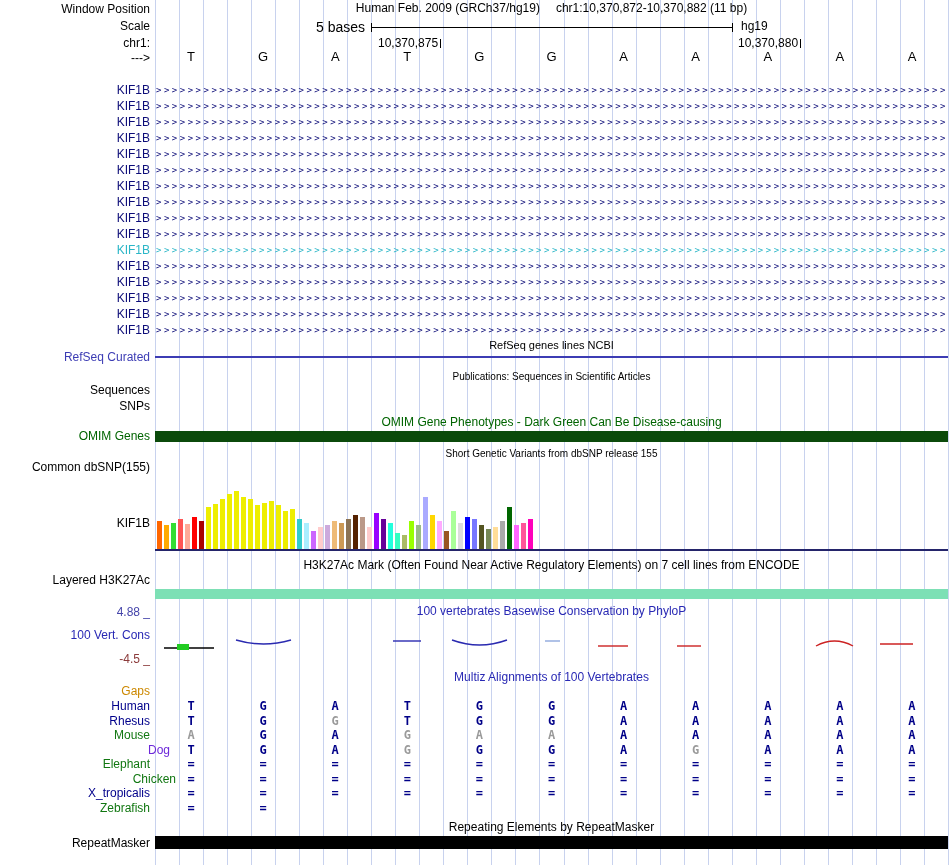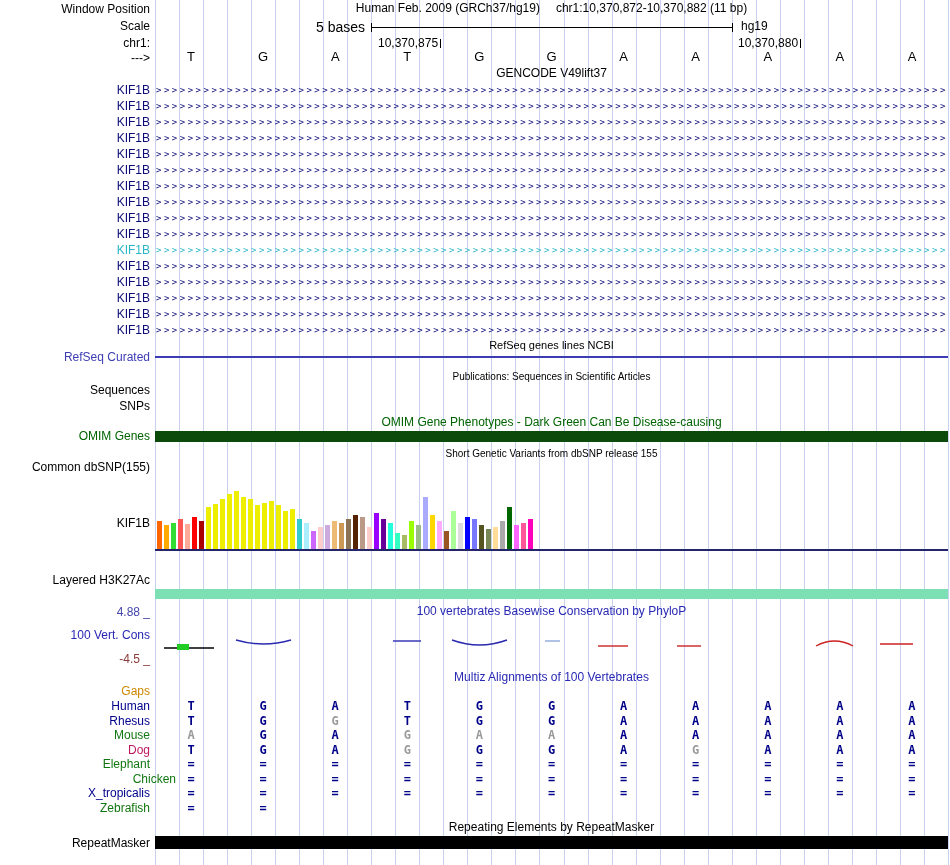--- a/index.html
+++ b/index.html
@@ -69,21 +69,20 @@
       <span class="base-cell">T</span>
       <span class="base-cell">G</span>
       <span class="base-cell">G</span>
       <span class="base-cell">A</span>
       <span class="base-cell">A</span>
       <span class="base-cell">A</span>
       <span class="base-cell">A</span>
       <span class="base-cell">A</span>
     </div>
 
-  <div class="heading" style="top:67px">GENCODE V49lift37</div>
   <div id="gencode-rows">
       <div class="gencode-row" style="top: 82px;">
         <span class="g-label" style="color: rgb(12, 12, 120);">KIF1B</span>
         <span class="g-arrows" style="color: rgb(12, 12, 120);">&gt;&gt;&gt;&gt;&gt;&gt;&gt;&gt;&gt;&gt;&gt;&gt;&gt;&gt;&gt;&gt;&gt;&gt;&gt;&gt;&gt;&gt;&gt;&gt;&gt;&gt;&gt;&gt;&gt;&gt;&gt;&gt;&gt;&gt;&gt;&gt;&gt;&gt;&gt;&gt;&gt;&gt;&gt;&gt;&gt;&gt;&gt;&gt;&gt;&gt;&gt;&gt;&gt;&gt;&gt;&gt;&gt;&gt;&gt;&gt;&gt;&gt;&gt;&gt;&gt;&gt;&gt;&gt;&gt;&gt;&gt;&gt;&gt;&gt;&gt;&gt;&gt;&gt;&gt;&gt;&gt;&gt;&gt;&gt;&gt;&gt;&gt;&gt;&gt;&gt;&gt;&gt;&gt;&gt;&gt;&gt;&gt;&gt;&gt;&gt;&gt;&gt;&gt;&gt;&gt;&gt;&gt;&gt;&gt;&gt;&gt;&gt;&gt;&gt;&gt;&gt;&gt;&gt;&gt;&gt;&gt;&gt;&gt;&gt;&gt;&gt;&gt;&gt;&gt;&gt;&gt;&gt;&gt;&gt;&gt;&gt;&gt;&gt;&gt;&gt;&gt;&gt;&gt;&gt;&gt;&gt;&gt;&gt;&gt;&gt;&gt;&gt;&gt;&gt;&gt;&gt;&gt;&gt;&gt;&gt;&gt;&gt;&gt;&gt;&gt;&gt;&gt;&gt;&gt;&gt;&gt;&gt;&gt;&gt;&gt;&gt;&gt;&gt;&gt;&gt;</span>
       </div>
       <div class="gencode-row" style="top: 98px;">
         <span class="g-label" style="color: rgb(12, 12, 120);">KIF1B</span>
         <span class="g-arrows" style="color: rgb(12, 12, 120);">&gt;&gt;&gt;&gt;&gt;&gt;&gt;&gt;&gt;&gt;&gt;&gt;&gt;&gt;&gt;&gt;&gt;&gt;&gt;&gt;&gt;&gt;&gt;&gt;&gt;&gt;&gt;&gt;&gt;&gt;&gt;&gt;&gt;&gt;&gt;&gt;&gt;&gt;&gt;&gt;&gt;&gt;&gt;&gt;&gt;&gt;&gt;&gt;&gt;&gt;&gt;&gt;&gt;&gt;&gt;&gt;&gt;&gt;&gt;&gt;&gt;&gt;&gt;&gt;&gt;&gt;&gt;&gt;&gt;&gt;&gt;&gt;&gt;&gt;&gt;&gt;&gt;&gt;&gt;&gt;&gt;&gt;&gt;&gt;&gt;&gt;&gt;&gt;&gt;&gt;&gt;&gt;&gt;&gt;&gt;&gt;&gt;&gt;&gt;&gt;&gt;&gt;&gt;&gt;&gt;&gt;&gt;&gt;&gt;&gt;&gt;&gt;&gt;&gt;&gt;&gt;&gt;&gt;&gt;&gt;&gt;&gt;&gt;&gt;&gt;&gt;&gt;&gt;&gt;&gt;&gt;&gt;&gt;&gt;&gt;&gt;&gt;&gt;&gt;&gt;&gt;&gt;&gt;&gt;&gt;&gt;&gt;&gt;&gt;&gt;&gt;&gt;&gt;&gt;&gt;&gt;&gt;&gt;&gt;&gt;&gt;&gt;&gt;&gt;&gt;&gt;&gt;&gt;&gt;&gt;&gt;&gt;&gt;&gt;&gt;&gt;&gt;&gt;&gt;&gt;</span>
       </div>
       <div class="gencode-row" style="top: 114px;">
@@ -211,20 +210,21 @@
       <div class="gtex-bar" style="height: 20px; background: rgb(119, 136, 85);"></div>
       <div class="gtex-bar" style="height: 22px; background: rgb(255, 221, 153);"></div>
       <div class="gtex-bar" style="height: 28px; background: rgb(170, 170, 170);"></div>
       <div class="gtex-bar" style="height: 42px; background: rgb(0, 102, 0);"></div>
       <div class="gtex-bar" style="height: 24px; background: rgb(255, 102, 255);"></div>
       <div class="gtex-bar" style="height: 26px; background: rgb(255, 85, 153);"></div>
       <div class="gtex-bar" style="height: 30px; background: rgb(255, 0, 187);"></div>
     </div>
   <div class="gtex-baseline"></div>
 
+  <div class="heading" style="top:559px">H3K27Ac Mark (Often Found Near Active Regulatory Elements) on 7 cell lines from ENCODE</div>
   <div class="lbl" style="top:574px">Layered H3K27Ac</div>
   <div class="h3k-bar" style="background: rgb(125, 224, 181);"></div>
 
   <div class="heading blue" style="top:605px">100 vertebrates Basewise Conservation by PhyloP</div>
   <div class="lbl" style="top:606px;color:#4444aa">4.88 _</div>
   <div class="lbl blue" style="top:629px">100 Vert. Cons</div>
   <div class="lbl maroon" style="top:653px">-4.5 _</div>
   <svg id="cons-svg">
       <path d="M 164 648 L 214 648" stroke="#000000" stroke-width="1.4" fill="none"></path>
       <rect x="177" y="644" width="12" height="6" fill="#22cc22"></rect>
@@ -283,21 +283,21 @@
           <span class="m-cell" style="color: rgb(154, 154, 154);">A</span>
           <span class="m-cell" style="color: rgb(154, 154, 154);">A</span>
           <span class="m-cell" style="color: rgb(0, 0, 136);">A</span>
           <span class="m-cell" style="color: rgb(0, 0, 136);">A</span>
           <span class="m-cell" style="color: rgb(0, 0, 136);">A</span>
           <span class="m-cell" style="color: rgb(0, 0, 136);">A</span>
           <span class="m-cell" style="color: rgb(0, 0, 136);">A</span>
         </span>
       </div>
       <div class="multiz-row" style="top: 742.5px;">
-        <span class="m-label" style="color: #be185d;">Dog</span>
+        <span class="m-label" style="color: #6d28d9; padding-left: 20px;">Dog</span>
         <span class="m-cells">
           <span class="m-cell" style="color: rgb(0, 0, 136);">T</span>
           <span class="m-cell" style="color: rgb(0, 0, 136);">G</span>
           <span class="m-cell" style="color: rgb(0, 0, 136);">A</span>
           <span class="m-cell" style="color: rgb(154, 154, 154);">G</span>
           <span class="m-cell" style="color: rgb(0, 0, 136);">G</span>
           <span class="m-cell" style="color: rgb(0, 0, 136);">G</span>
           <span class="m-cell" style="color: rgb(0, 0, 136);">A</span>
           <span class="m-cell" style="color: rgb(154, 154, 154);">G</span>
           <span class="m-cell" style="color: rgb(0, 0, 136);">A</span>

